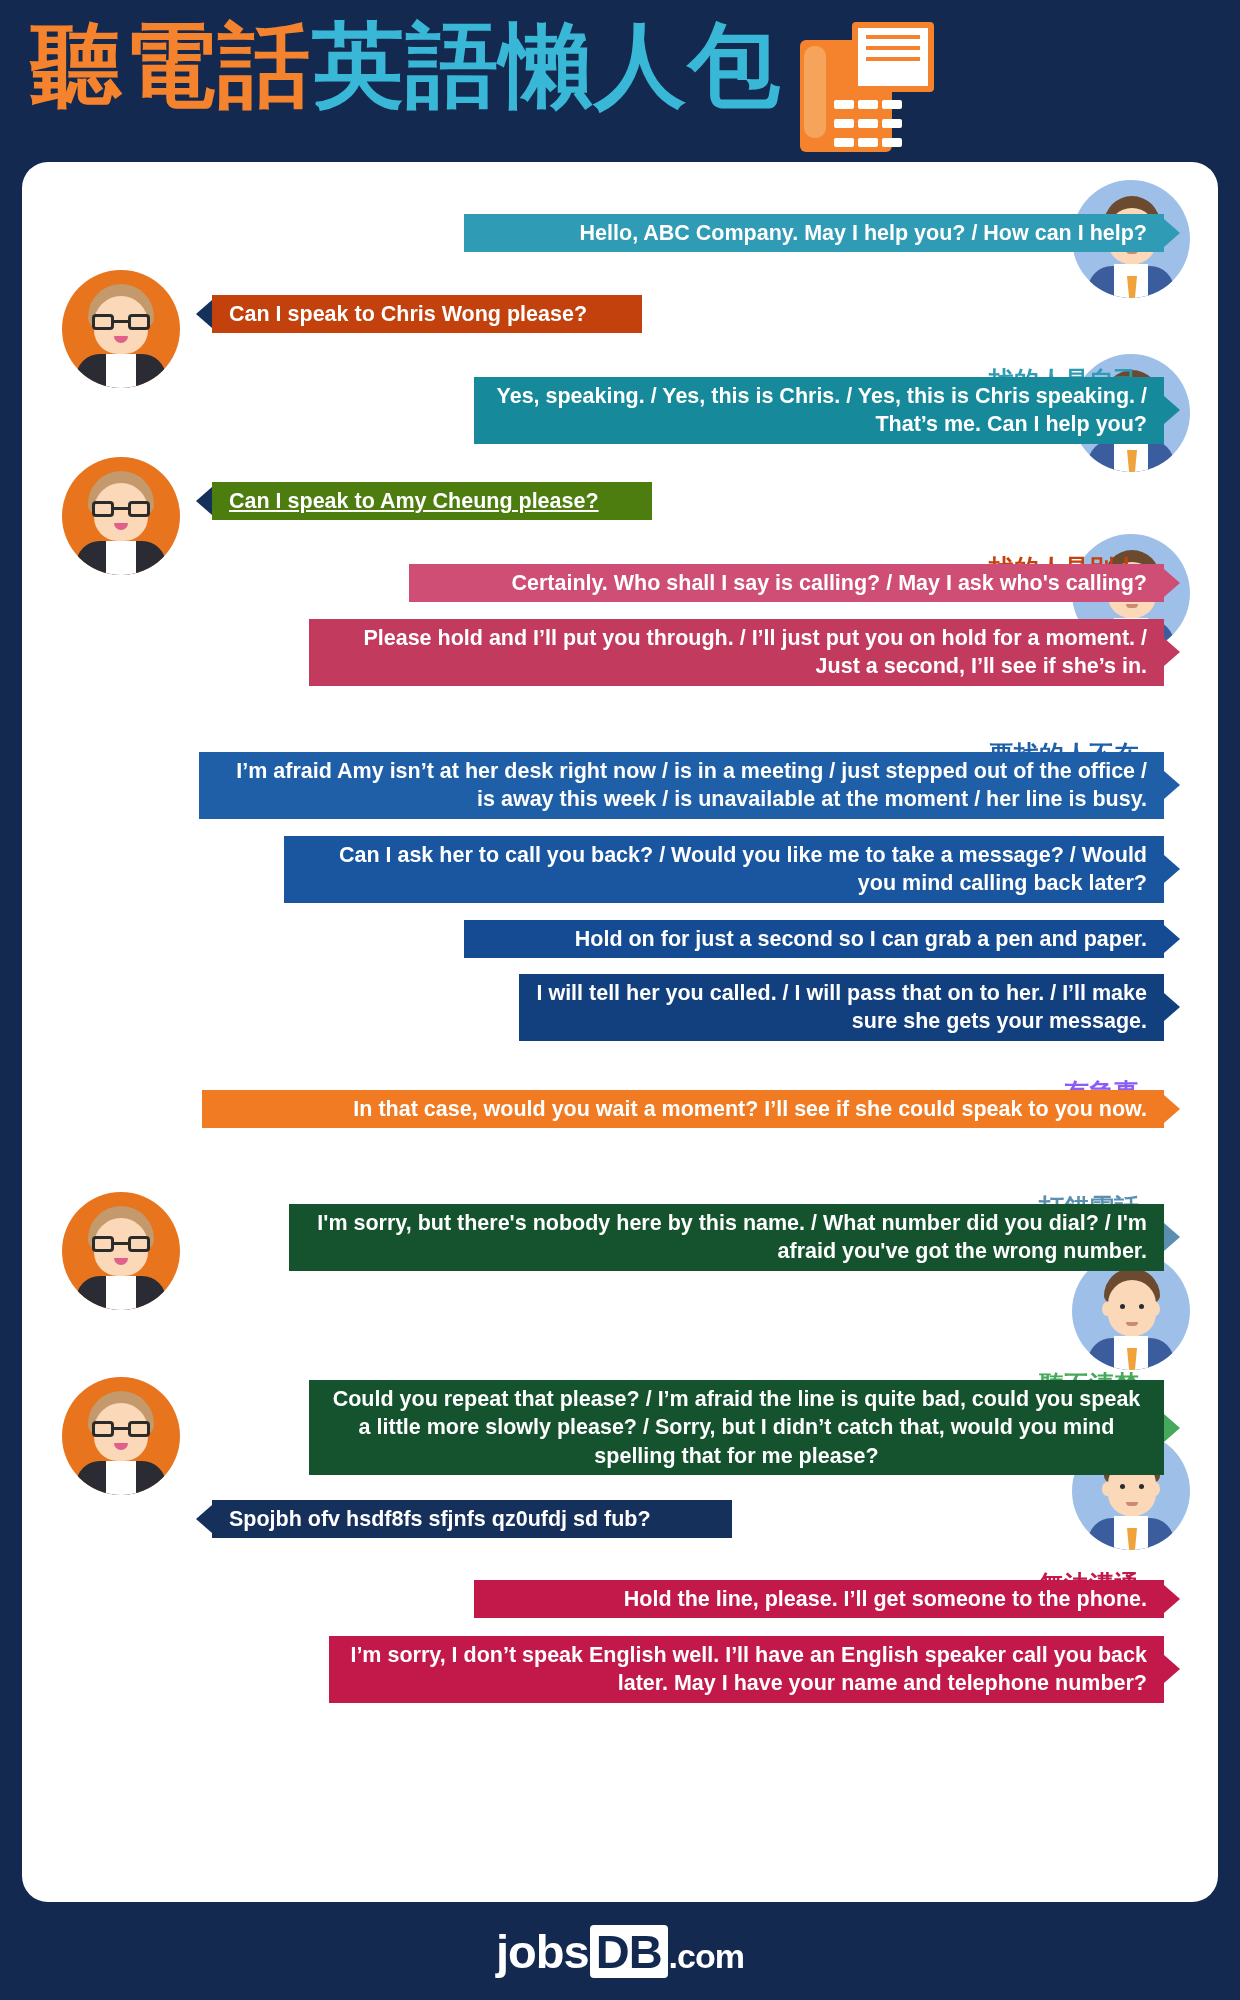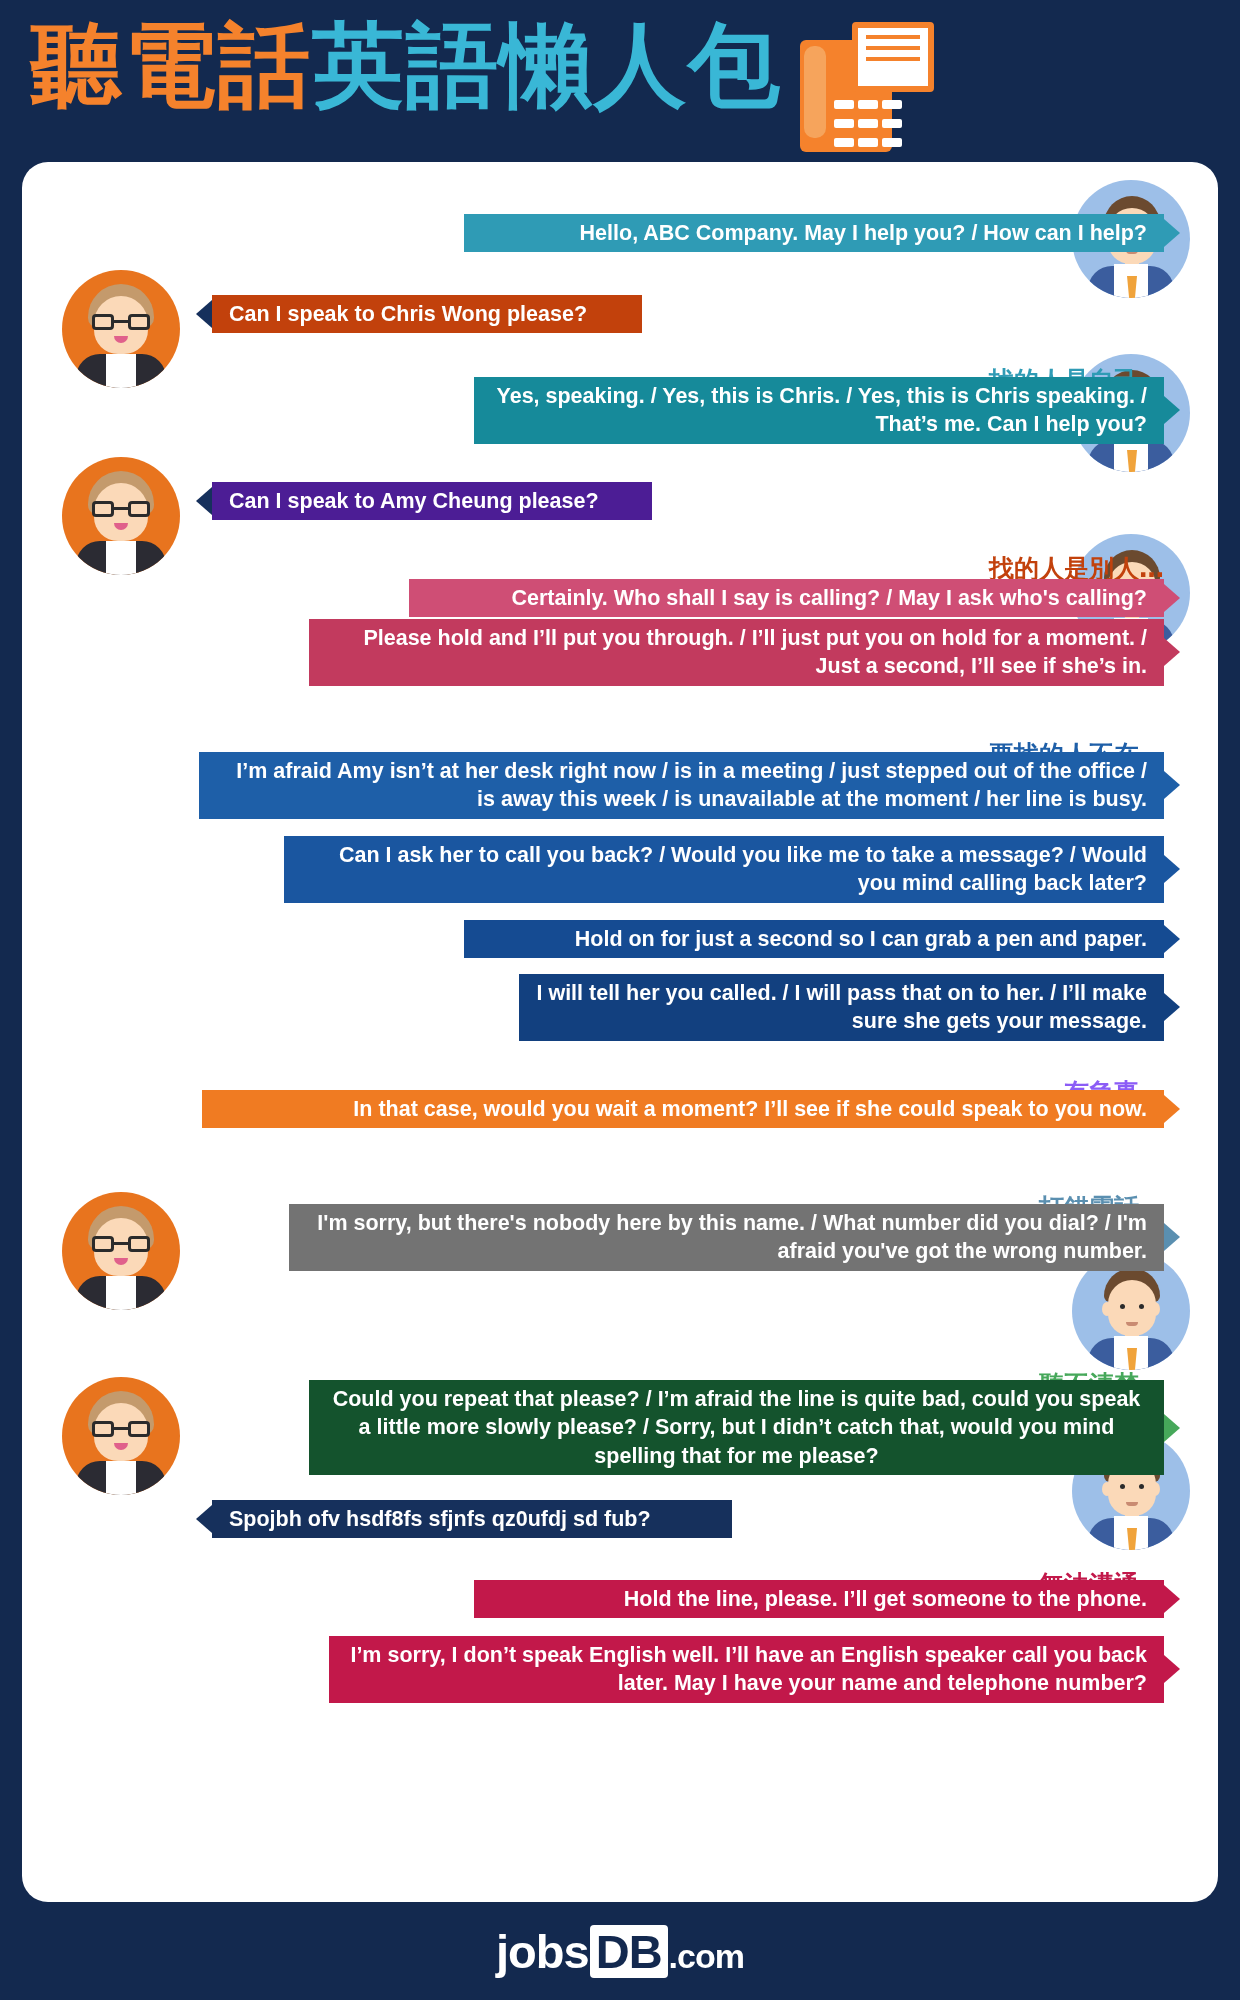--- a/index.html
+++ b/index.html
@@ -305,45 +305,45 @@
   </div>
 
   <div class="bubble right tail-r" style="--bg:#2f9bb5; background:#2f9bb5; position:absolute; right:54px; top:52px; width:700px;">Hello, ABC Company. May I help you? / How can I help?</div>
 
   <div class="bubble left tail-l" style="--bg:#16305c; background:#c2410c; position:absolute; left:190px; top:133px; width:430px;">Can I speak to Chris Wong please?</div>
 
   <div class="caption" style="right:54px; top:178px; color:#2f9bb5;">找的人是自己…</div>
 
   <div class="bubble right tail-r" style="--bg:#168a9a; background:#168a9a; position:absolute; right:54px; top:215px; width:690px;">Yes, speaking. / Yes, this is Chris. / Yes, this is Chris speaking. / That’s me. Can I help you?</div>
 
-  <div class="bubble left tail-l" style="--bg:#16305c; background:#4c1d95; position:absolute; left:190px; top:320px; width:440px;">Can I speak to Amy Cheung please?</div>
+  <div class="bubble left tail-l" style="--bg:#16305c; background:#4d7c0f; position:absolute; left:190px; top:320px; width:440px;text-decoration:underline;">Can I speak to Amy Cheung please?</div>
 
   <div class="caption" style="right:54px; top:366px; color:#c2410c;">找的人是別人…</div>
 
-  <div class="bubble right tail-r" style="--bg:#cf4e75; background:#cf4e75; position:absolute; right:54px; top:402px; width:755px;margin-top:15px;">Certainly. Who shall I say is calling? / May I ask who's calling?</div>
+  <div class="bubble right tail-r" style="--bg:#cf4e75; background:#cf4e75; position:absolute; right:54px; top:402px; width:755px;">Certainly. Who shall I say is calling? / May I ask who's calling?</div>
 
   <div class="bubble right tail-r" style="--bg:#c23a5e; background:#c23a5e; position:absolute; right:54px; top:457px; width:855px;">Please hold and I’ll put you through. / I’ll just put you on hold for a moment. / Just a second, I’ll see if she’s in.</div>
 
   <div class="caption" style="right:54px; top:552px; color:#1e5fa8;">要找的人不在…</div>
 
   <div class="bubble right tail-r" style="--bg:#1e5fa8; background:#1e5fa8; position:absolute; right:54px; top:590px; width:965px;">I’m afraid Amy isn’t at her desk right now / is in a meeting / just stepped out of the office / is away this week / is unavailable at the moment / her line is busy.</div>
 
   <div class="bubble right tail-r" style="--bg:#1a56a0; background:#1a56a0; position:absolute; right:54px; top:674px; width:880px;">Can I ask her to call you back? / Would you like me to take a message? / Would you mind calling back later?</div>
 
   <div class="bubble right tail-r" style="--bg:#154b92; background:#154b92; position:absolute; right:54px; top:758px; width:700px;">Hold on for just a second so I can grab a pen and paper.</div>
 
   <div class="bubble right tail-r" style="--bg:#12407f; background:#12407f; position:absolute; right:54px; top:812px; width:645px;">I will tell her you called. / I will pass that on to her. / I’ll make sure she gets your message.</div>
 
   <div class="caption" style="right:54px; top:890px; color:#8b5cf6;">有急事…</div>
 
   <div class="bubble right tail-r" style="--bg:#f07b22; background:#f07b22; position:absolute; right:54px; top:928px; width:962px;">In that case, would you wait a moment? I’ll see if she could speak to you now.</div>
 
   <div class="caption" style="right:54px; top:1005px; color:#5a8fb0;">打錯電話…</div>
 
-  <div class="bubble right tail-r" style="--bg:#5a8fb0; background:#737373; position:absolute; right:54px; top:1042px; width:875px;">I'm sorry, but there's nobody here by this name. / What number did you dial? / I'm afraid you've got the wrong number.</div>
+  <div class="bubble right tail-r" style="--bg:#5a8fb0; background:#14532d; position:absolute; right:54px; top:1042px; width:875px;">I'm sorry, but there's nobody here by this name. / What number did you dial? / I'm afraid you've got the wrong number.</div>
 
 
   <div class="caption" style="right:54px; top:1182px; color:#46a85a;">聽不清楚…</div>
 
   <div class="bubble right tail-r" style="--bg:#46a85a; background:#14532d; position:absolute; right:54px; top:1218px; width:855px;text-align:center;">Could you repeat that please? / I’m afraid the line is quite bad, could you speak a little more slowly please? / Sorry, but I didn’t catch that, would you mind spelling that for me please?</div>
 
   <div class="bubble left tail-l" style="--bg:#16305c; background:#16305c; position:absolute; left:190px; top:1338px; width:520px;">Spojbh ofv hsdf8fs sfjnfs qz0ufdj sd fub?</div>
 
   <div class="caption" style="right:54px; top:1382px; color:#c2184a;">無法溝通…</div>
 

